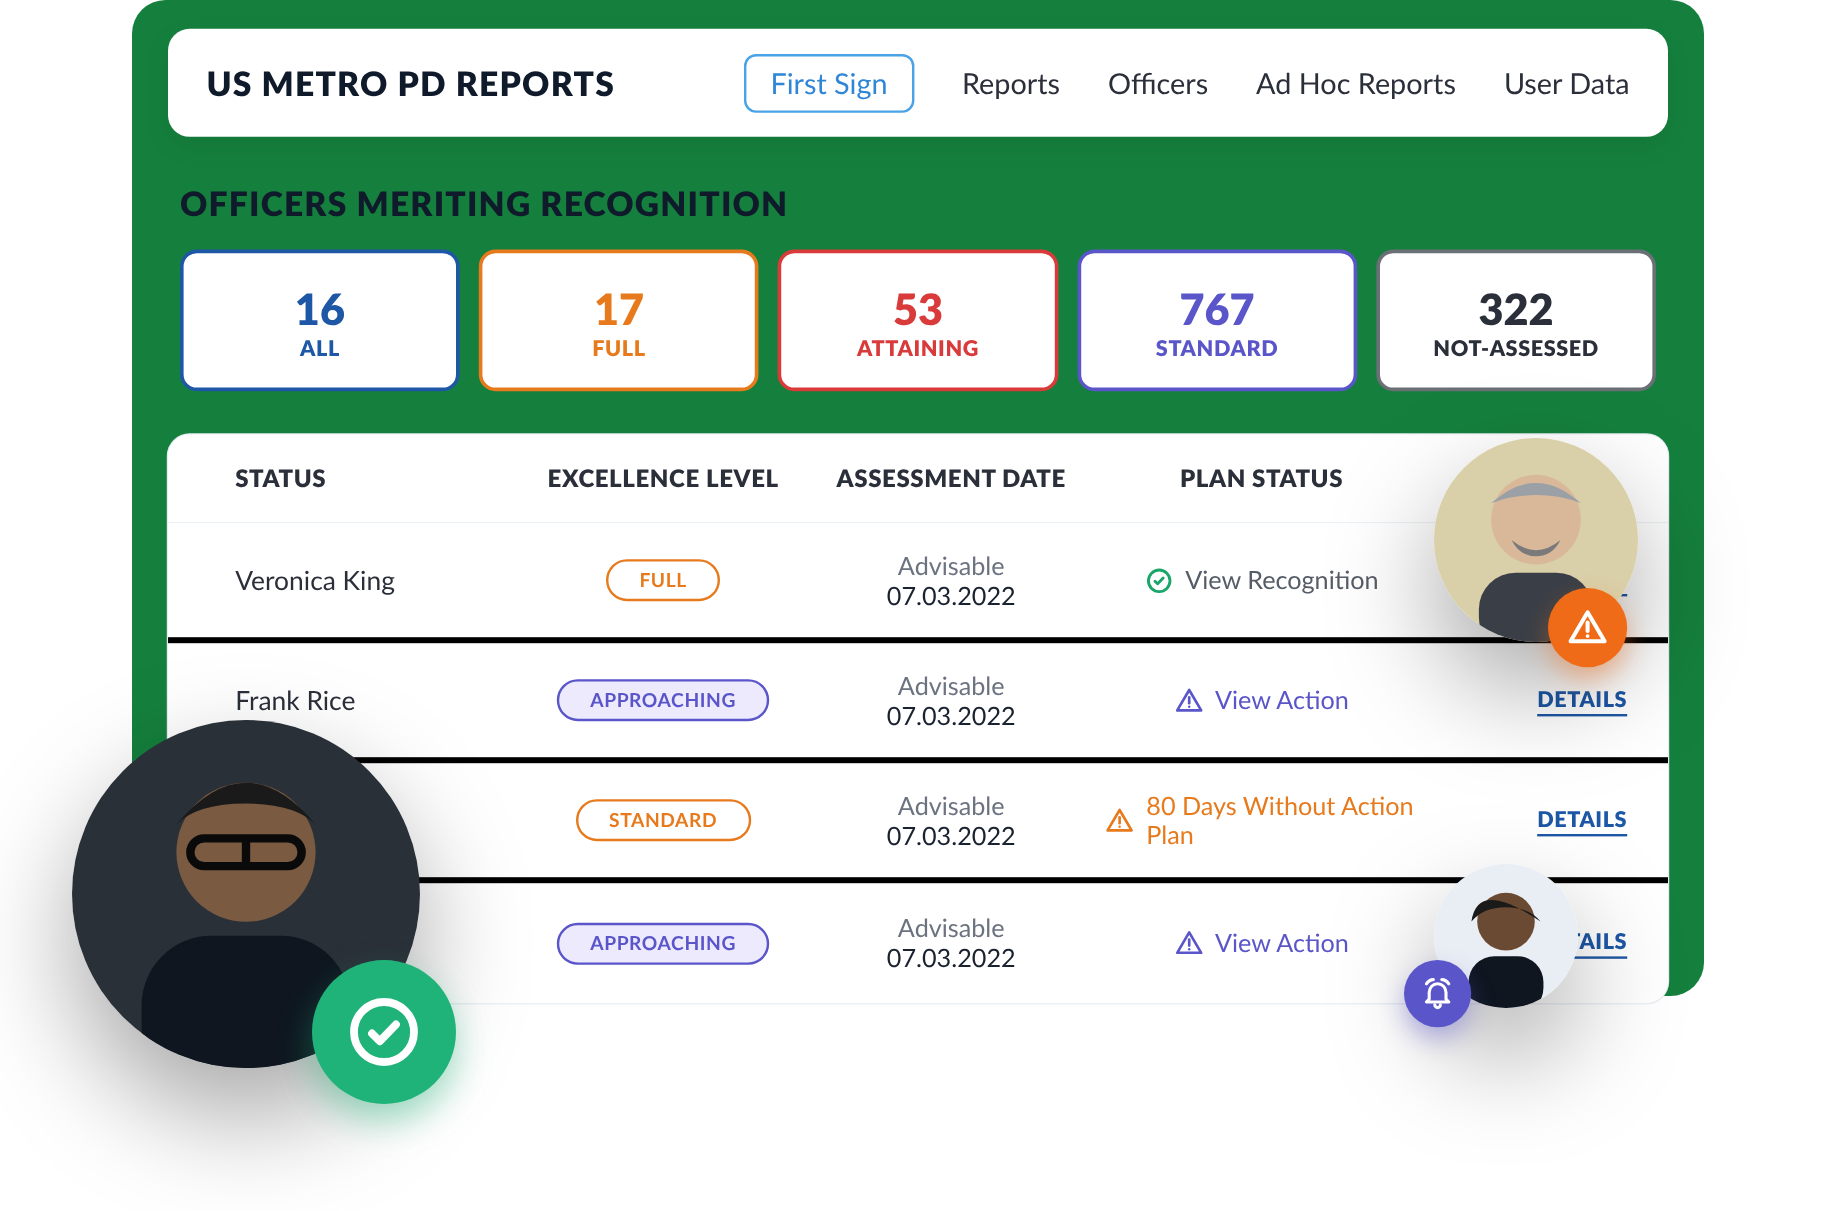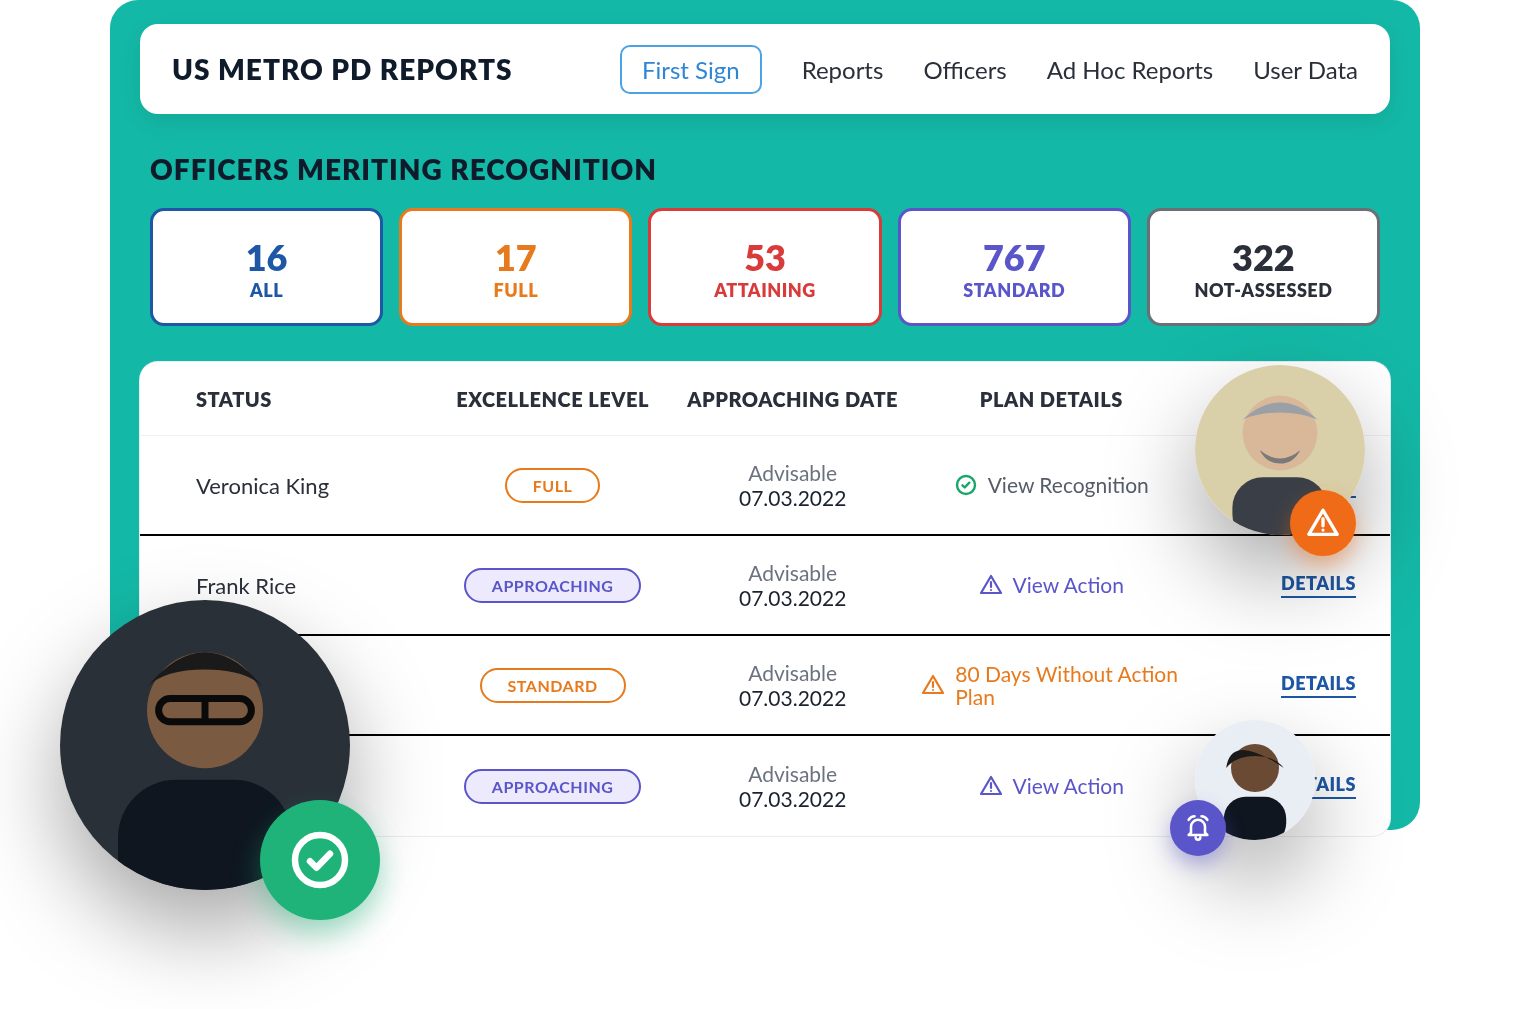--- a/index.html
+++ b/index.html
@@ -10,21 +10,21 @@
     height: 1009px;
     position: relative;
     overflow: hidden;
   }
   .panel {
     position: absolute;
     left: 110px;
     top: 0;
     width: 1310px;
     height: 830px;
-    background: #14b8a6;
+    background: #15803d;
     border-radius: 28px;
   }
   .topbar {
     margin: 24px 30px 0 30px;
     background: #fff;
     border-radius: 18px;
     box-shadow: 0 8px 22px rgba(0,0,0,0.08);
     height: 90px;
     display: flex;
     align-items: center;
@@ -104,21 +104,21 @@
     border-bottom: 1px solid #eef2f6;
     font-size: 20px;
     font-weight: 800;
     letter-spacing: .5px;
     color: #2a2f3a;
   }
   .thead > div { text-align:center; }
   .thead > div:first-child{ text-align:left; padding-left:22px;}
   .trow {
     height: 100px;
-    border-bottom: 2px solid #000000;
+    border-bottom: 5px solid #000000;
   }
   .trow:last-child{border-bottom:none;}
   .officer { font-size: 22px; color:#2a2f3a; padding-left:22px;}
   .pill {
     justify-self:center;
     border-radius: 999px;
     padding: 6px 26px;
     font-size: 16px;
     font-weight: 700;
     letter-spacing:.5px;
@@ -211,22 +211,22 @@
       <div class="card c-na">
         <div class="num">322</div>
         <div class="lab">NOT-ASSESSED</div>
       </div>
     </div>
 
   <div class="table-wrap">
     <div class="thead">
       <div>STATUS</div>
       <div>EXCELLENCE LEVEL</div>
-      <div>APPROACHING DATE</div>
-      <div>PLAN DETAILS</div>
+      <div>ASSESSMENT DATE</div>
+      <div>PLAN STATUS</div>
       <div>DETAILS</div>
     </div>
     <div id="tbody">
         <div class="trow">
           <div class="officer">Veronica King</div>
           <div class="pill p-full">FULL</div>
           <div class="assess">
             <div class="lab">Advisable</div>
             <div class="date">07.03.2022</div>
           </div>

